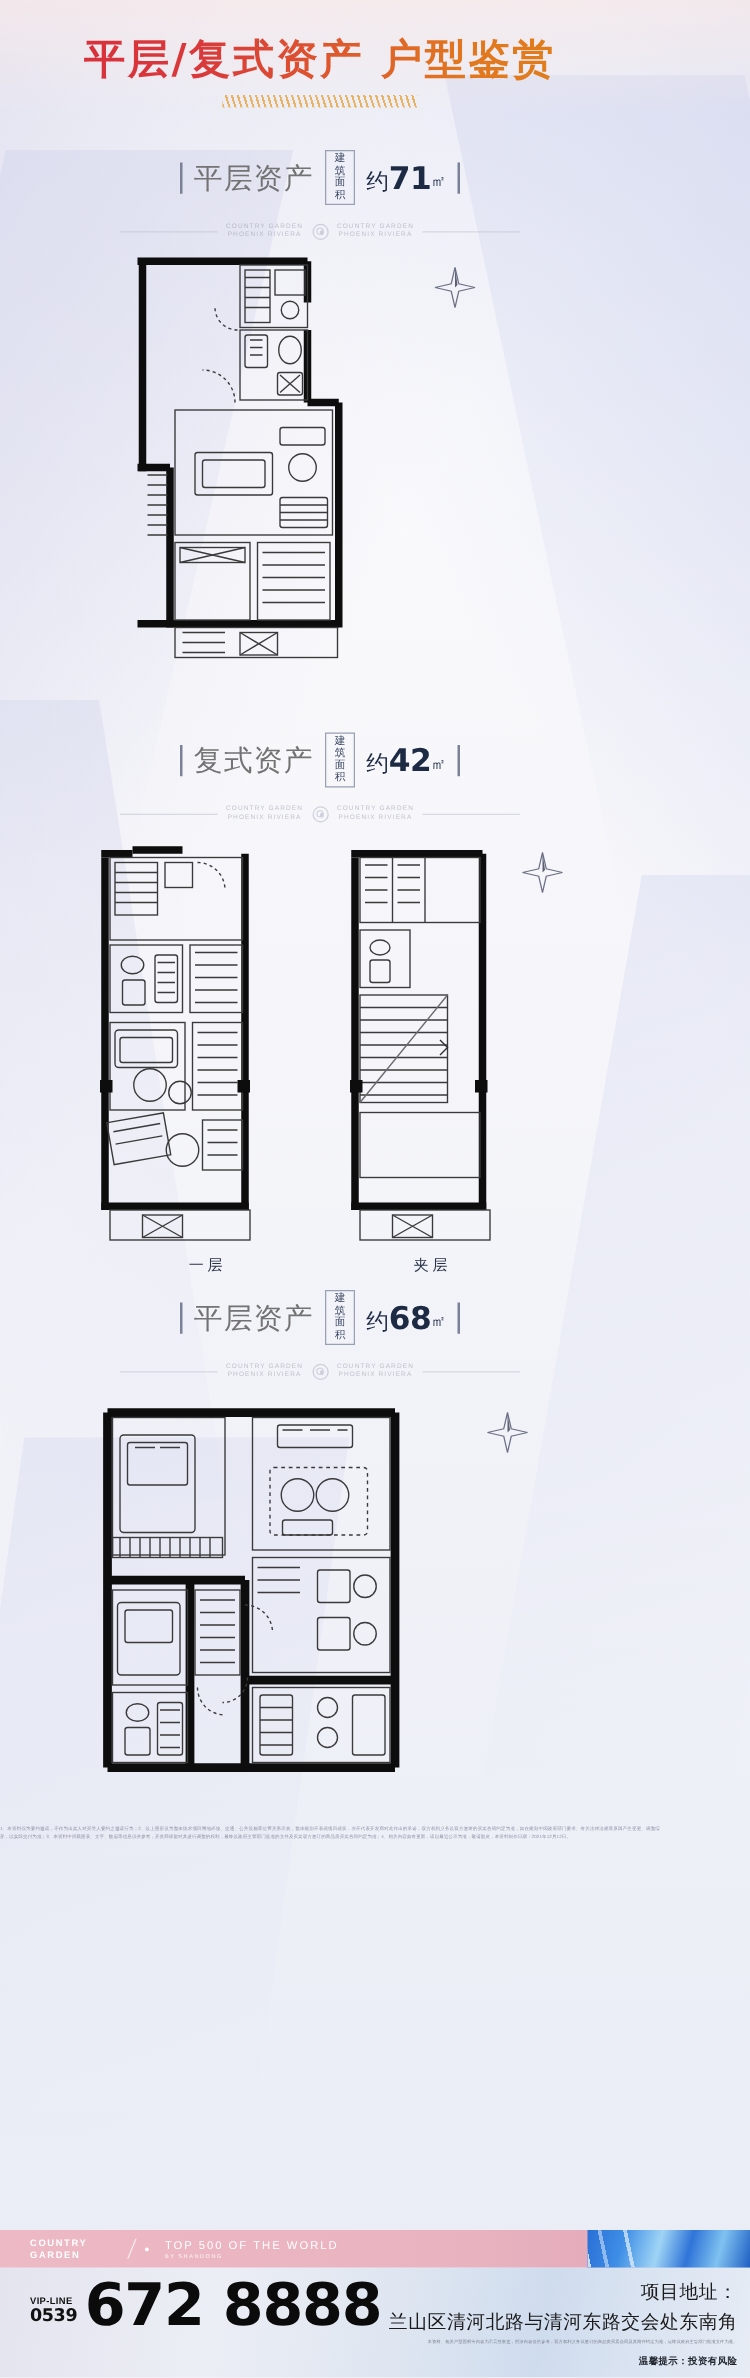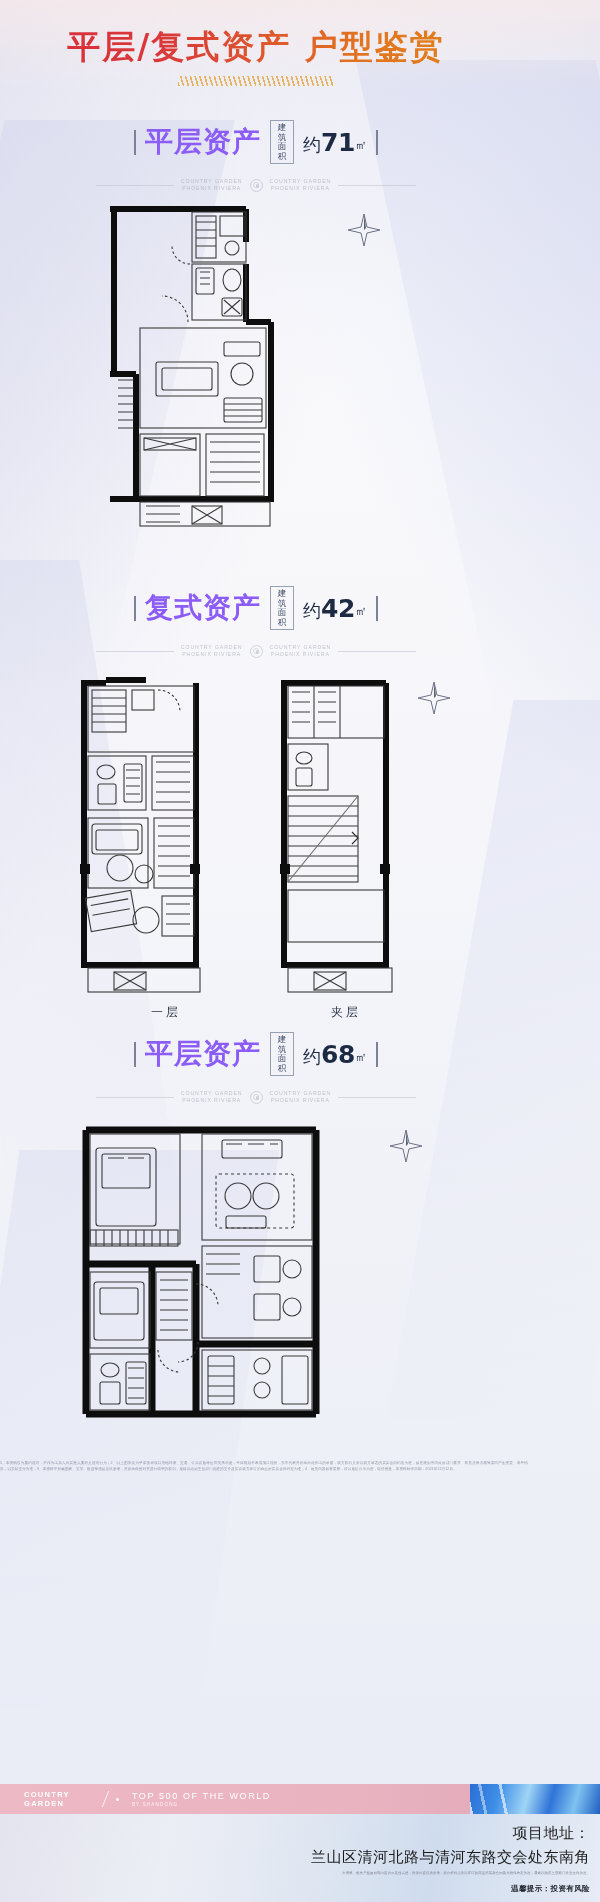--- a/index.html
+++ b/index.html
@@ -49,21 +49,21 @@
     display:inline-block; line-height:1.25;
   }
   .hatch{ margin:9px auto 0; width:156px; height:10px;
     background:repeating-linear-gradient(73deg,#e8b05a 0 1.6px,transparent 1.6px 4.6px);
     opacity:.95; }
 
   
   .sec-head{ display:flex; align-items:center; justify-content:center; gap:9px;
     margin-top:34px; }
   .sec-head .bar{ width:2px; height:25px; background:#7b8298; }
-  .sec-title{ font-size:28px; font-weight:700; color:#8b5cf6; letter-spacing:1px;
+  .sec-title{ font-size:23px; font-weight:400; color:#737373; letter-spacing:1px;
     font-family:"DejaVu Sans","Liberation Sans",sans-serif; }
   .area-tag{ border:1px solid #98a0b4; color:#3c4864; font-size:8.5px; line-height:9.5px;
     padding:2px 3px; text-align:center; letter-spacing:0; width:24px;
     font-family:"DejaVu Sans","Liberation Sans",sans-serif; }
   .area-val{ font-size:18px; color:#1d2a44; font-weight:400;
     font-family:"DejaVu Sans","Liberation Sans",sans-serif; }
   .area-val b{ font-size:25px; font-weight:800; letter-spacing:-.5px; }
   .area-unit{ font-size:12px; vertical-align:2px; }
 
   
@@ -452,20 +452,27 @@
       <div class="cg-slash"></div>
       <span class="cg-dot"></span>
       <div class="cg-top">
         <div class="t1">TOP 500 OF THE WORLD</div>
         <div class="t2">BY SHANDONG</div>
       </div>
     </div>
   </div>
   <div class="ribbon"></div>
 
+  <div class="phone-row">
+    <div class="vip">
+      <div class="l1">VIP-LINE</div>
+      <div class="l2">0539</div>
+    </div>
+    <div class="phone">672 8888</div>
+  </div>
 
   <div class="addr">
     <div class="a1">项目地址：</div>
     <div class="a2">兰山区清河北路与清河东路交会处东南角</div>
     <div class="a3">本资料、相关户型面积等内容为示意性表述，所涉内容仅供参考，双方权利义务以签订的商品房买卖合同及其附件约定为准，最终以政府主管部门批准文件为准。</div>
     <div class="a4">温馨提示：投资有风险</div>
   </div>
 </div>
 
 </body></html>

